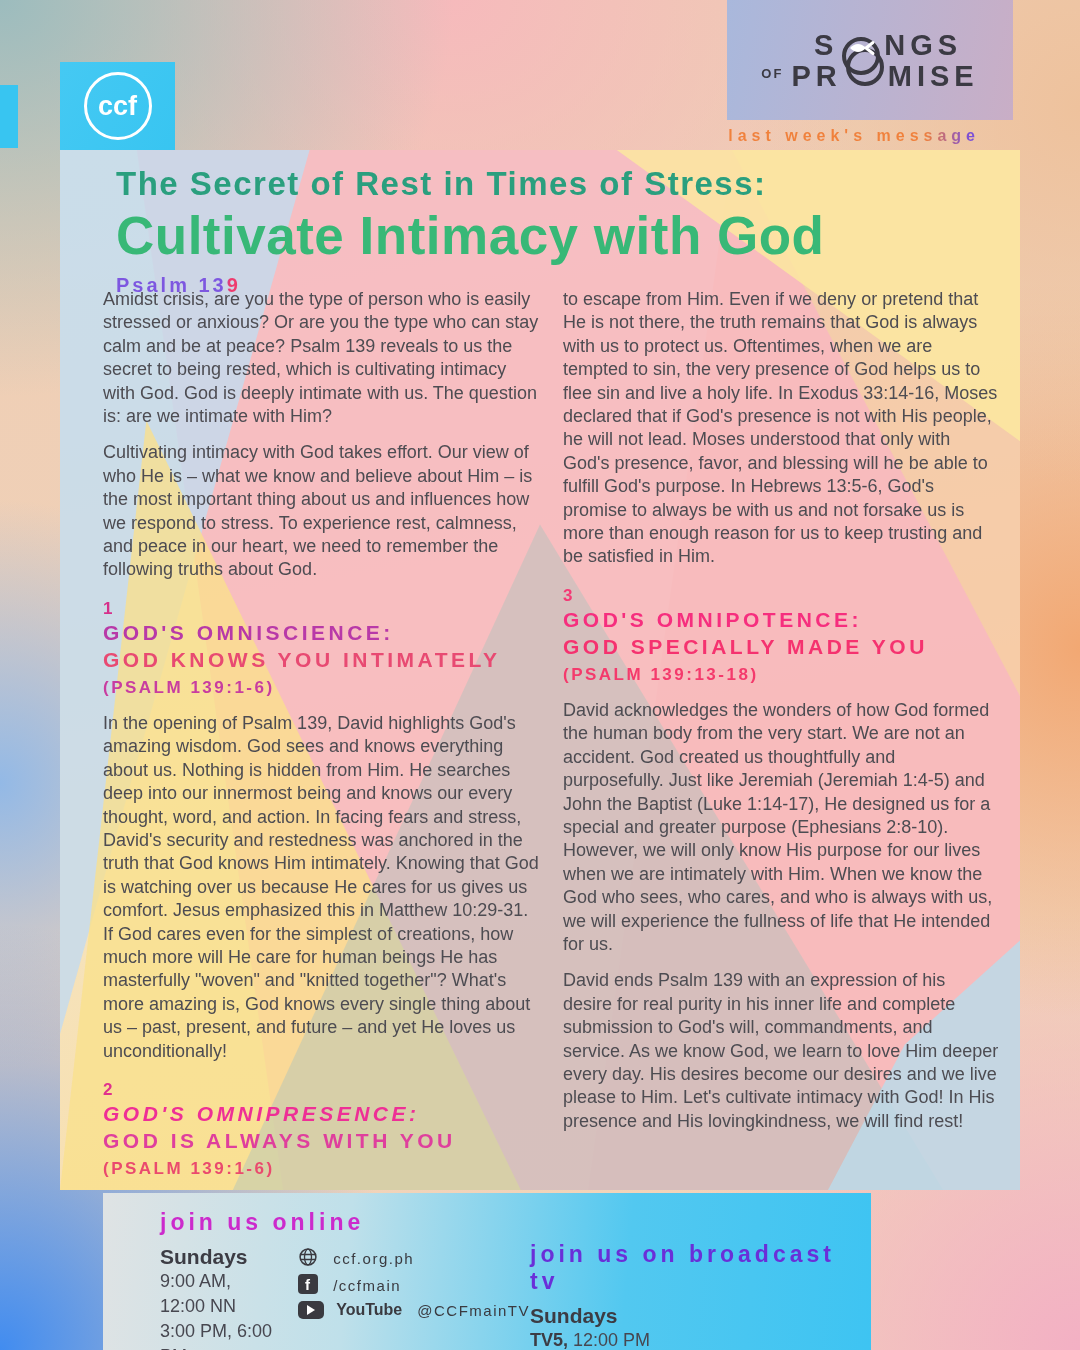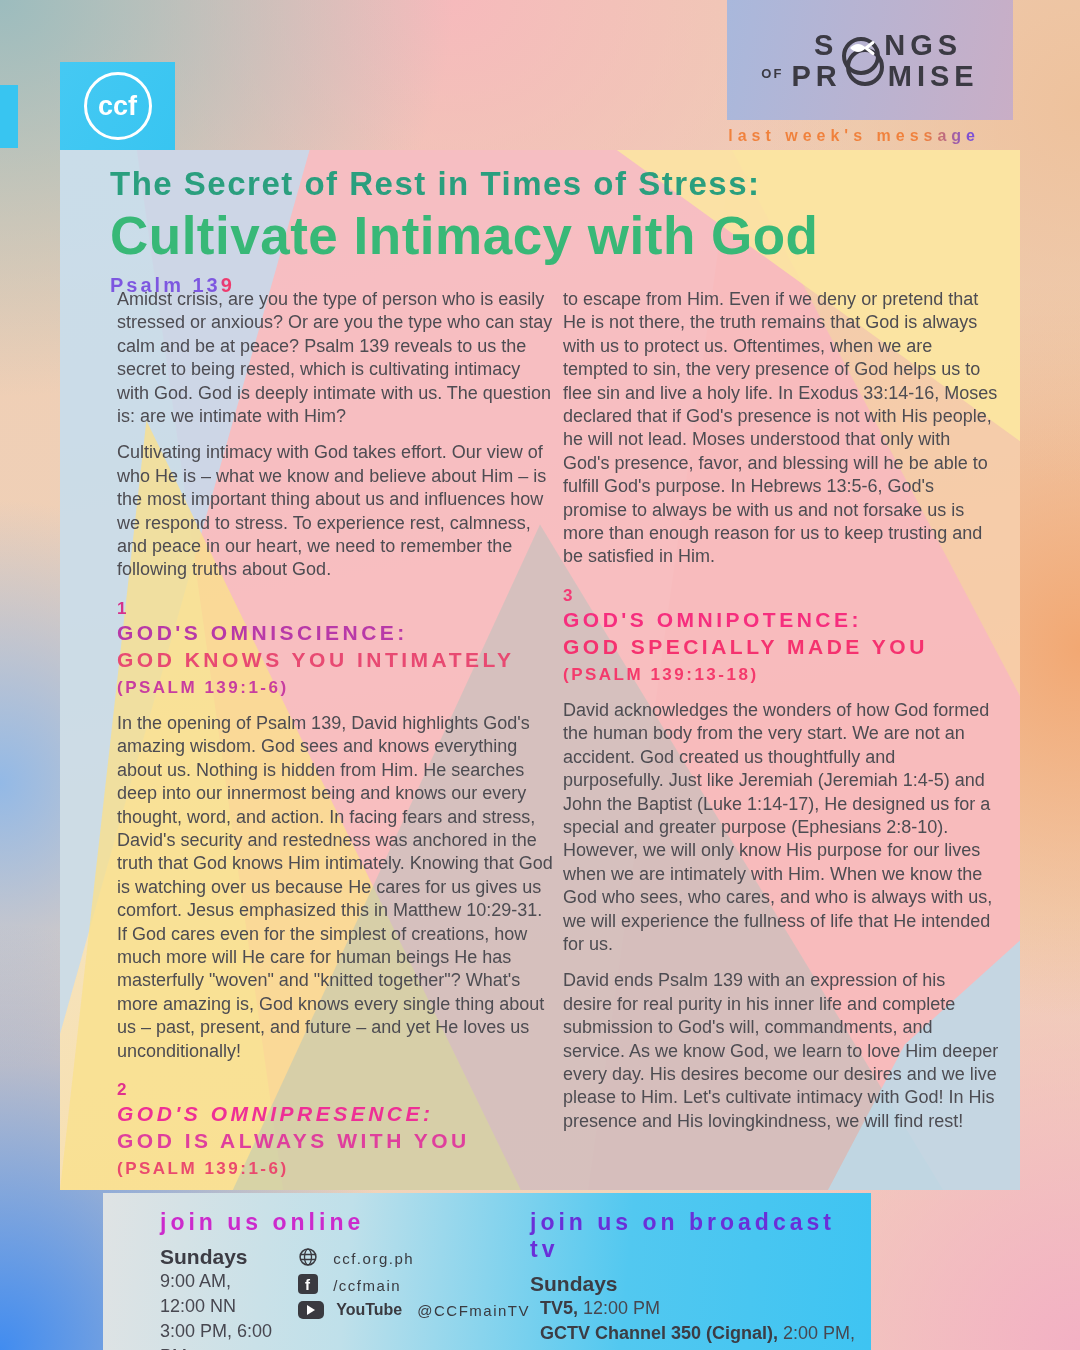--- a/index.html
+++ b/index.html
@@ -49,54 +49,54 @@
   .sop-o1{transform:translateY(11px);}
   .sop-o2{transform:translateY(-9px);}
   .sop-of{font-size:13px;letter-spacing:2px;margin-right:8px;transform:translateY(-2px);}
   .fish{position:absolute;left:-3px;top:-13px;}
   .tagline{position:absolute;right:100px;top:127px;font-size:16px;font-weight:bold;
     letter-spacing:5px;
     background:linear-gradient(90deg,var(--c-tagline_orange,#f0813c) 0%,var(--c-tagline_orange,#f0813c) 78%,var(--c-tagline_purple,#7b4fd8) 96%);
     -webkit-background-clip:text;background-clip:text;color:transparent;}
 
   
-  .header{position:absolute;left:110px;top:165px;width:900px;}
+  .header{position:absolute;left:116px;top:165px;width:900px;}
   .title1{font-size:33px;font-weight:bold;letter-spacing:1.5px;color:var(--c-title_line1,#2a9f7e);}
   .title2{font-size:53px;font-weight:bold;letter-spacing:.5px;margin-top:2px;color:var(--c-title_line2,#38b877);}
   .subtitle{font-size:20px;font-weight:bold;letter-spacing:3px;margin-top:8px;
     background:linear-gradient(90deg,var(--c-subtitle_purple,#7d57e0) 0%,var(--c-subtitle_purple,#7d57e0) 85%,var(--c-subtitle_accent,#ee3b6e) 91%);
     -webkit-background-clip:text;background-clip:text;color:transparent;display:inline-block;}
 
   
   .col{position:absolute;top:288px;width:436px;}
-  .col1{left:117px;} .col2{left:563px;}
+  .col1{left:103px;} .col2{left:563px;}
   .col p{margin:0 0 13px;font-size:18px;line-height:23.4px;color:var(--c-body_text,#4d4c52);}
   .section{margin:17px 0 14px;font-weight:bold;}
   .snum{font-size:17px;letter-spacing:2px;}
   .sline{font-size:21px;letter-spacing:3.5px;line-height:27.5px;}
   .sref{font-size:17px;letter-spacing:2.5px;margin-top:4px;}
   .c-s1n{color:var(--c-s1_number,#d6308b);} .c-s1a{color:var(--c-s1_line1,#b839a8);}
   .c-s1b{color:var(--c-s1_line2,#e84a72);} .c-s1r{color:var(--c-s1_ref,#c83da0);}
   .c-s2n{color:var(--c-s2_number,#e0318d);} .c-s2a{color:var(--c-s2_line1,#ee2f96);font-style:italic;}
   .c-s2b{color:var(--c-s2_line2,#df3f9d);} .c-s2r{color:var(--c-s2_ref,#ea4a6e);}
   .c-s3n{color:var(--c-s3_number,#f43a76);} .c-s3a{color:var(--c-s3_line1,#f62e7e);}
   .c-s3b{color:var(--c-s3_line2,#f5326f);} .c-s3r{color:var(--c-s3_ref,#f43a6c);}
 
   
   .footer-box{position:absolute;left:103px;top:1193px;width:768px;height:157px;
     background:linear-gradient(95deg,#dfe3e4 0%,#bfe0ea 32%,#52c8f0 68%,var(--c-footer_cyan,#3ec4f2) 100%);}
   .footer-inner{display:flex;padding:16px 0 0 57px;}
   .f-online{width:370px;}
   .f-broadcast{flex:1;}
   .f-heading{font-size:23px;font-weight:bold;letter-spacing:4px;}
   .f-heading.online{color:var(--c-footer_online_heading,#cc2acc);}
-  .f-heading.broadcast{color:var(--c-footer_broadcast_heading,#6a2fd8);}
+  .f-heading.broadcast{color:var(--c-footer_broadcast_heading,#6a2fd8);margin-top:32px;}
   .f-day{font-size:21px;font-weight:bold;color:var(--c-footer_text,#3c3c44);margin-top:9px;}
   .f-time,.f-line{font-size:18px;line-height:25px;color:#474750;}
-  .f-line b{color:var(--c-footer_text,#3c3c44);margin-left:10px;}
+  .f-line b{color:var(--c-footer_text,#3c3c44);}
   .f-cols{display:flex;gap:26px;}
   .f-links{padding-top:11px;}
   .f-link{display:flex;align-items:flex-end;gap:15px;margin-bottom:7px;
     font-size:15px;letter-spacing:1.5px;color:#3a3a40;}
   .icon-fb{width:20px;height:20px;border-radius:4px;background:#3a3a40;color:#fff;
     font-weight:bold;font-size:15px;display:flex;align-items:flex-end;justify-content:center;line-height:19px;}
   .icon-yt{width:26px;height:18px;border-radius:5px;background:#3a3a40;
     display:flex;align-items:center;justify-content:center;}
   .yt-tri{width:0;height:0;border-left:8px solid #fff;border-top:5px solid transparent;border-bottom:5px solid transparent;}
   .yt-word{font-weight:bold;font-size:16px;letter-spacing:0;margin-left:-3px;}

